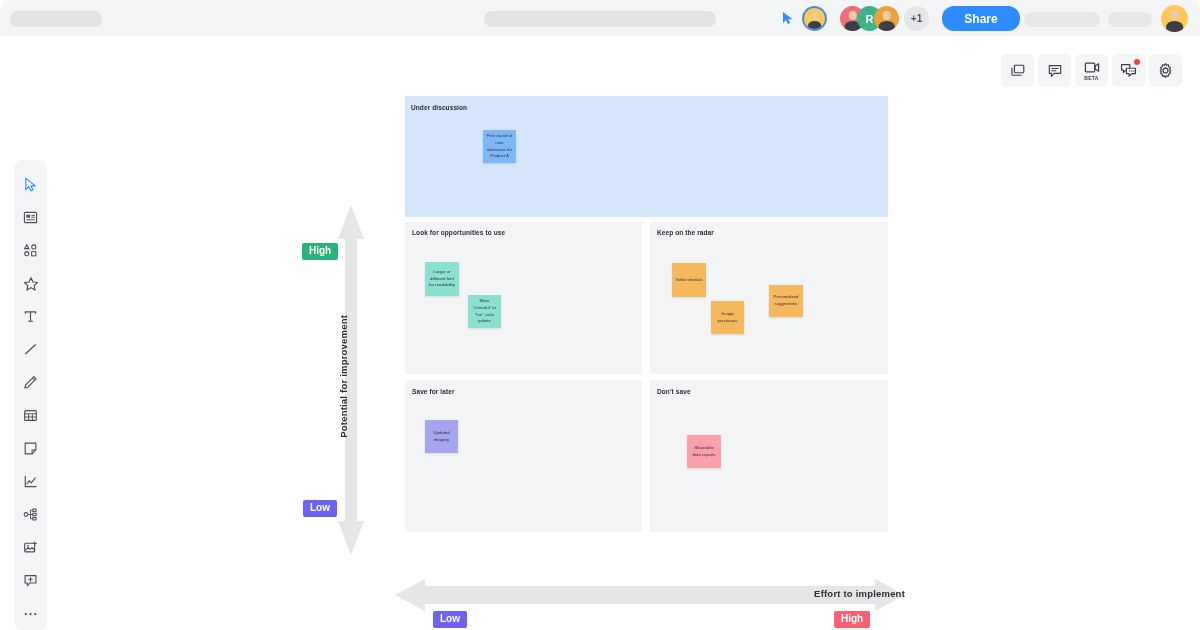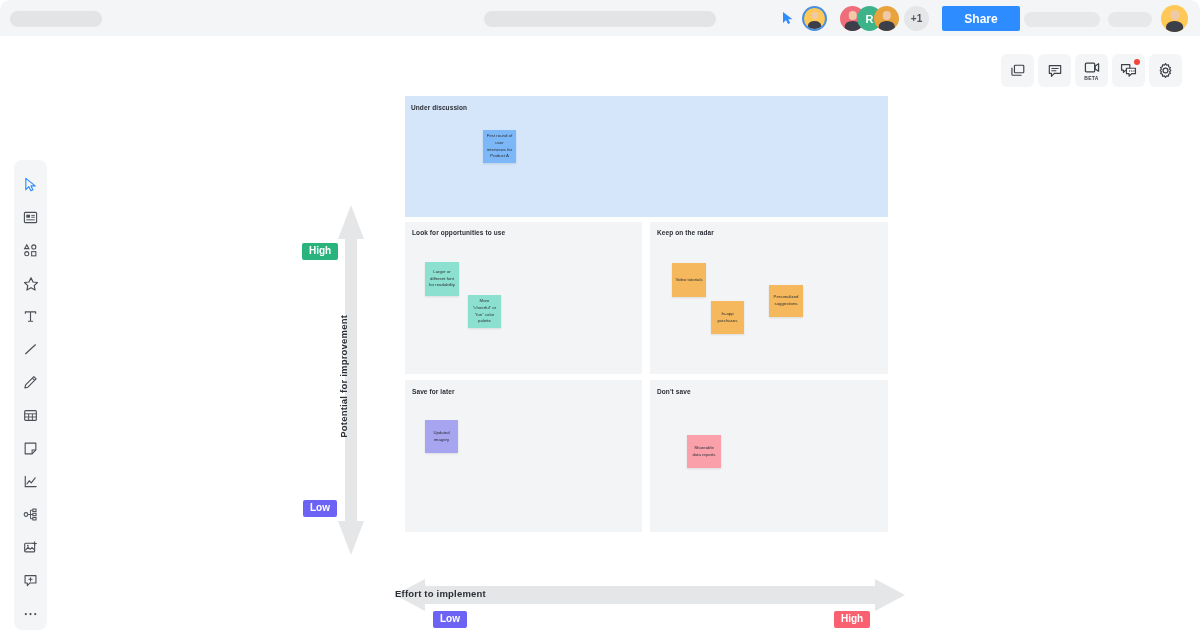--- a/index.html
+++ b/index.html
@@ -38,21 +38,21 @@
      transform:translateX(-50%); border-radius:45% 45% 0 0; background:#3c3f4a; }
 
   .a1 { left: 802px; top: 6px; width: 25px; height: 25px; background: #ffc857; border: 2px solid #4a90e2; }
   .a2 { left: 840px; top: 6px; width: 25px; height: 25px; background: #f06d7a; }
   .a3 { left: 857px; top: 6px; width: 25px; height: 25px; background: #3cb389; }
   .a4 { left: 874px; top: 6px; width: 25px; height: 25px; background: #e8a33d; }
   .aplus { left: 904px; top: 6px; width: 25px; height: 25px; background: #e4e6e8; color:#52565c; font-size:10px; }
 
   .share-btn {
     position: absolute; left: 942px; top: 6px; width: 78px; height: 25px;
-    background: #2d8cff; color: #fff; border: none; border-radius: 2px;
+    background: #2d8cff; color: #fff; border: none; border-radius: 12px;
     font-size: 12px; font-weight: bold; cursor: pointer;
     font-family: "Liberation Sans", sans-serif;
   }
   .a-me { left: 1161px; top: 5px; width: 27px; height: 27px; background: #ffc857; }
 
   
   .lefttool {
     position: absolute; left: 14px; top: 160px; width: 33px; height: 470px;
     background: #f4f5f6; border-radius: 8px;
     display: flex; flex-direction: column; align-items: center; padding-top: 8px;
@@ -104,21 +104,21 @@
   
   .v-arrow { position: absolute; left: 337px; top: 205px; width: 28px; height: 350px; }
   .v-label {
     position: absolute; left: 338px; top: 315px;
     font-size: 9.5px; font-weight: bold; color: #2b2f36;
     writing-mode: vertical-rl; transform: rotate(180deg);
     letter-spacing: .2px; white-space: nowrap;
   }
   .h-arrow { position: absolute; left: 395px; top: 578px; width: 510px; height: 34px; }
   .h-label {
-    position: absolute; left: 395px; top: 588px; width: 510px; text-align: left;
+    position: absolute; left: 395px; top: 588px; width: 510px; text-align: right;
     font-size: 9.5px; font-weight: bold; color: #2b2f36; letter-spacing: .2px;
   }
   .tag {
     position: absolute; color: #fff; font-size: 10px; font-weight: bold;
     padding: 3px 7px 4px; border-radius: 2px; line-height: 1;
   }
   .tag-high-v { left: 302px; top: 243px; background: #2ab37d; }
   .tag-low-v  { left: 303px; top: 500px; background: #6c63f5; }
   .tag-low-h  { left: 433px; top: 611px; background: #6c63f5; }
   .tag-high-h { left: 834px; top: 611px; background: #fa6170; }

